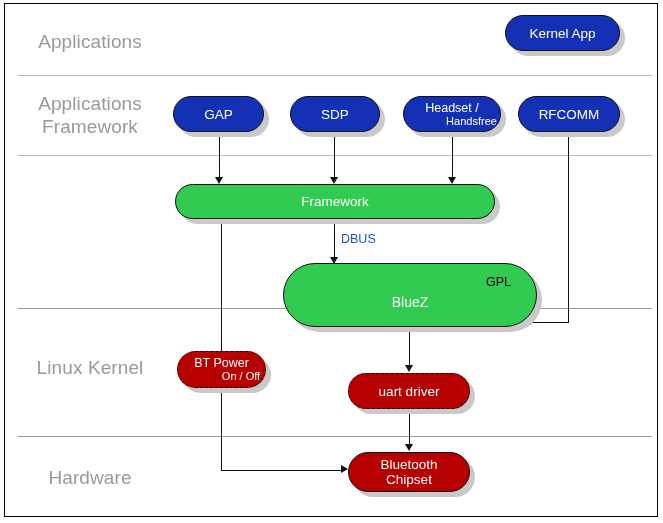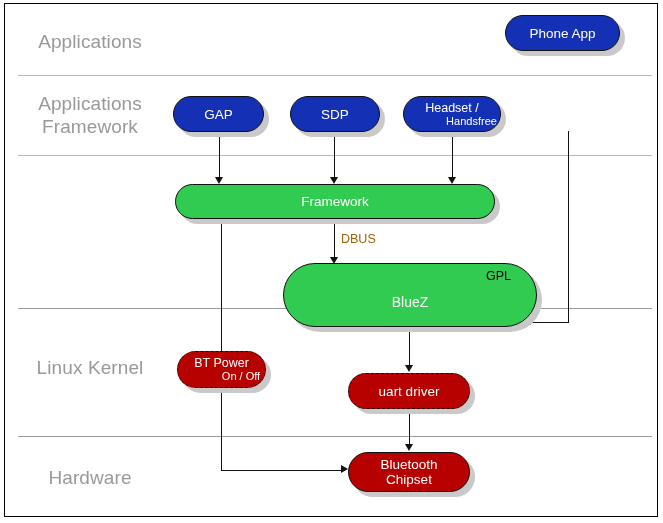--- a/index.html
+++ b/index.html
@@ -91,21 +91,21 @@
   }
   .arrow-right{
     position:absolute;width:0;height:0;
     border-top:4.5px solid transparent;
     border-bottom:4.5px solid transparent;
     border-left:7px solid #111111;
     z-index:2;
   }
   .edge-label{
     position:absolute;
-    color:#a16207;
+    color:#1d4ed8;
     font-size:12.5px;
     z-index:3;
   }
 </style>
 </head>
 <body>
 
 <div id="canvas">
   <div class="frame"></div>
 
@@ -144,21 +144,21 @@
   <div class="arrow-down" style="left:405px;top:444px;"></div>
 
   <div class="vline" style="left:221px;top:219px;height:252px;"></div>
   <div class="hline" style="left:221px;top:470px;width:124px;"></div>
   <div class="arrow-right" style="left:341px;top:465px;"></div>
 
 
   <div class="node blue" style="left:505px;top:15px;width:115px;height:36px;">
     <span class="shadow"></span>
       <span class="body"></span>
-    <span class="lbl t14">Phone App</span>
+    <span class="lbl t14">Kernel App</span>
   </div>
 
   <div class="node blue" style="left:173px;top:96px;width:91px;height:36px;">
     <span class="shadow"></span>
       <span class="body"></span>
     <span class="lbl t14">GAP</span>
   </div>
 
   <div class="node blue" style="left:290px;top:96px;width:90px;height:36px;">
     <span class="shadow"></span>
@@ -166,32 +166,37 @@
     <span class="lbl t14">SDP</span>
   </div>
 
   <div class="node blue" style="left:403px;top:96px;width:98px;height:36px;">
     <span class="shadow"></span>
       <span class="body"></span>
     <span class="lbl t13">Headset /</span>
     <span class="lbl t12">Handsfree</span>
   </div>
 
+  <div class="node blue" style="left:518px;top:96px;width:102px;height:36px;">
+    <span class="shadow"></span>
+      <span class="body"></span>
+    <span class="lbl t14">RFCOMM</span>
+  </div>
 
   <div class="node green" style="left:175px;top:184px;width:320px;height:35px;">
     <span class="shadow"></span>
       <span class="body"></span>
     <span class="lbl t14">Framework</span>
   </div>
 
   <div class="node green" style="left:283px;top:263px;width:254px;height:64px;">
     <span class="shadow"></span>
       <span class="body"></span>
     <span class="lbl t15" style="margin-top:14px;">BlueZ</span>
-    <span class="corner-tag" style="right:26px;top:6px;text-align:right;">GPL</span>
+    <span class="corner-tag" style="right:26px;top:12px;text-align:right;">GPL</span>
   </div>
 
   <div class="node red dashed" style="left:177px;top:351px;width:89px;height:37px;">
     <span class="shadow"></span>
       <span class="body"></span>
     <span class="lbl t13">BT Power</span>
     <span class="lbl t12">On / Off</span>
   </div>
 
   <div class="node red" style="left:348px;top:452px;width:122px;height:40px;">

